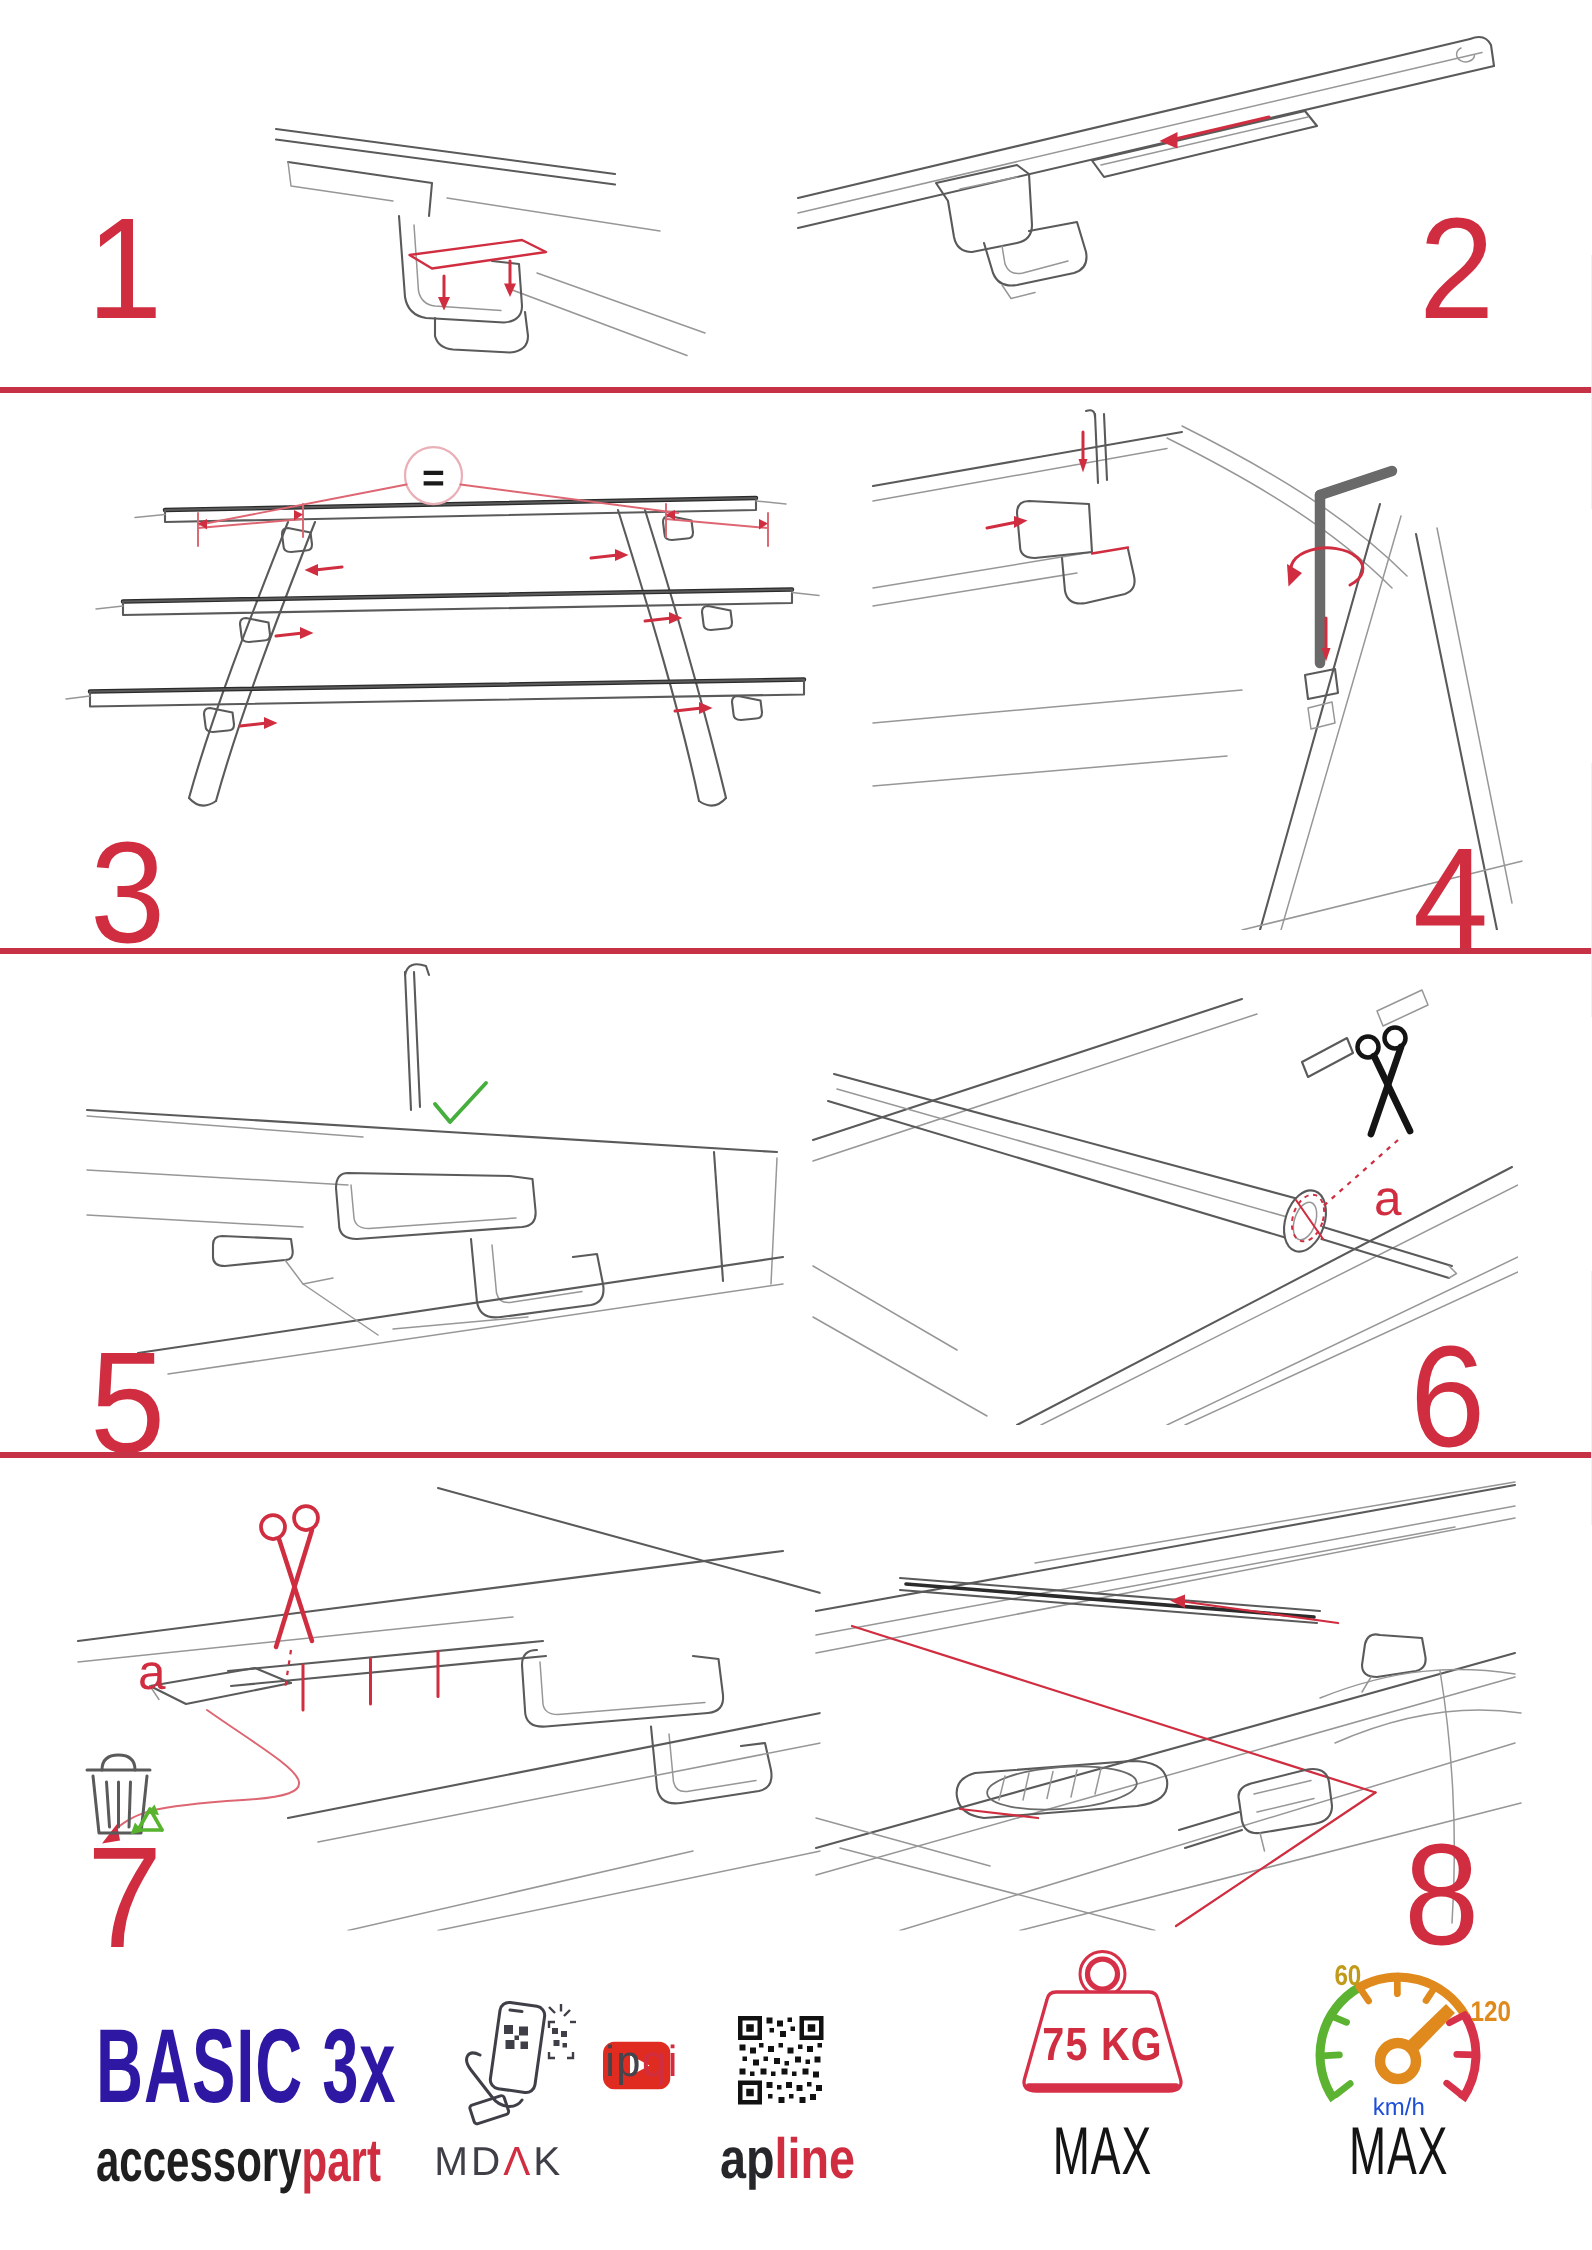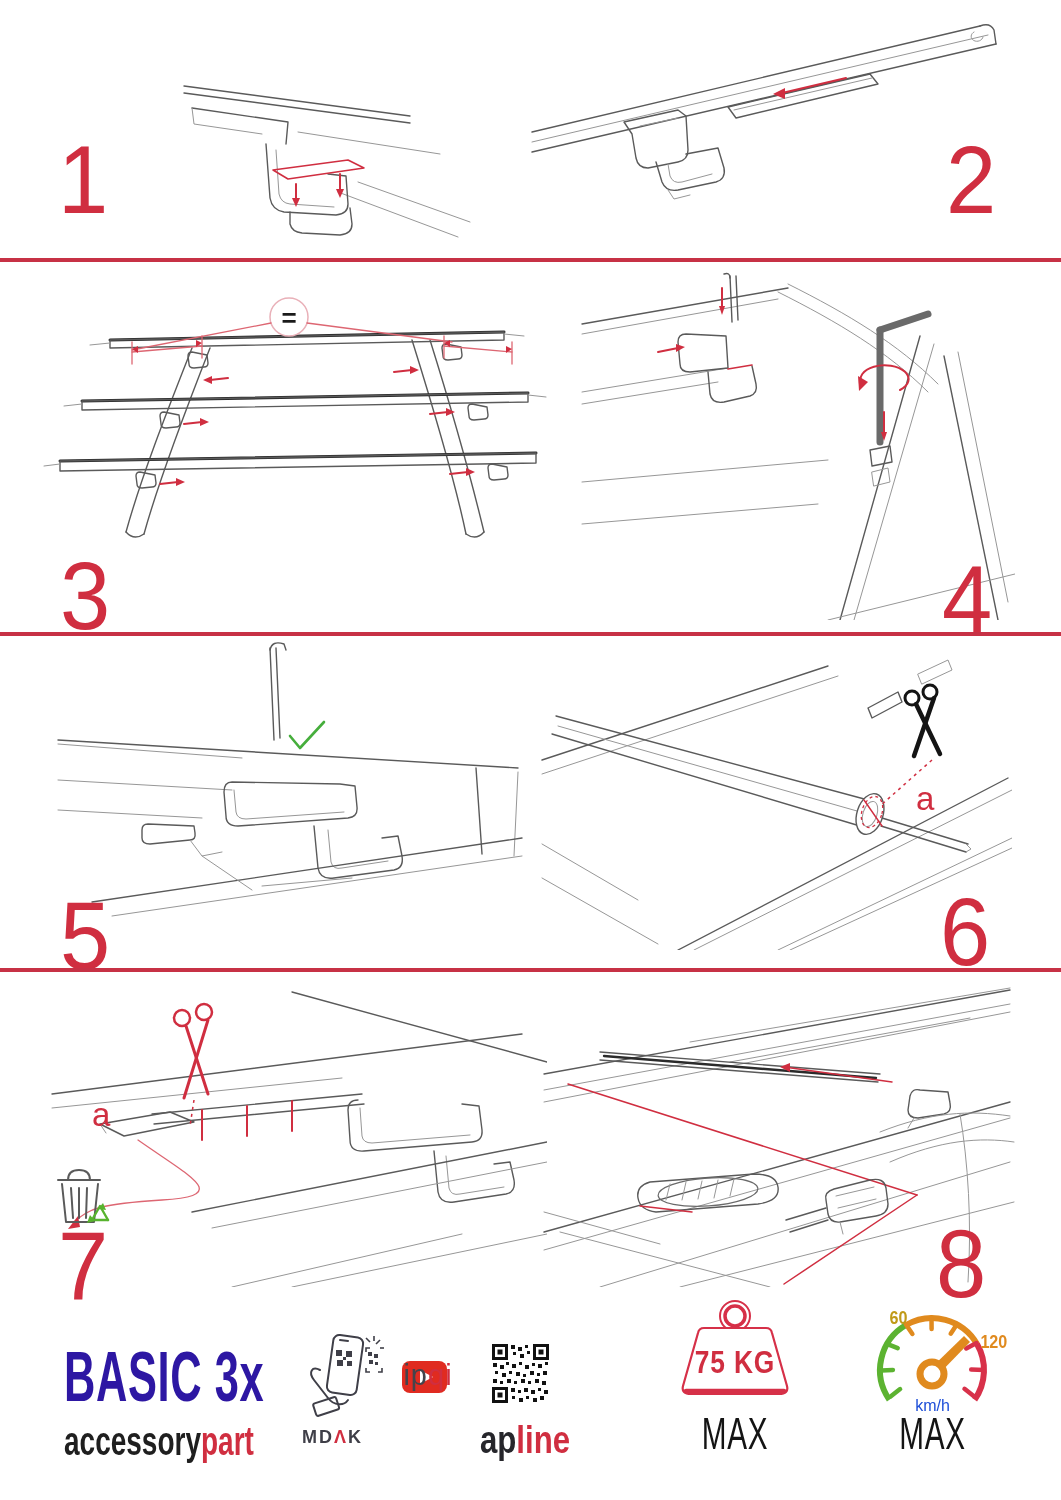--- a/index.html
+++ b/index.html
@@ -40,21 +40,21 @@
     color:#2d17a3; line-height:1; letter-spacing:1px; white-space:nowrap;
     transform:scaleX(.62); transform-origin:0 0;
   }
   .brand-logo {
     position:absolute; left:64px; top:1421px; font-size:40px; font-weight:600;
     line-height:1; white-space:nowrap; transform:scaleX(.70); transform-origin:0 0;
   }
   .brand-black { color:#1f1f1f; } .brand-red { color:#d02e40; }
 
   .partner-label { position:absolute; line-height:1; white-space:nowrap; text-align:center; }
-  .mdak  { left:280px; top:1428px; width:105px; font-size:18px; font-weight:700; letter-spacing:2px; color:#3f3f48; }
+  .mdak  { left:280px; top:1428px; width:105px; font-size:27px; font-weight:400; letter-spacing:2px; color:#3f3f48; }
   .ipqi  { left:393px; top:1361px; width:70px;  font-size:29px; font-weight:500; letter-spacing:1px; color:#44444c; }
   .apline{ left:470px; top:1421px; width:110px; font-size:38px; font-weight:600; color:#26262b;
            transform:scaleX(.82); transform-origin:50% 0; }
   .accent-red { color:#d02e40; }
 
   .load-value {
     position:absolute; left:664px; top:1347px; width:142px; text-align:center;
     font-size:31px; font-weight:700; color:#d02e40; line-height:1;
     transform:scaleX(.85); transform-origin:50% 0; letter-spacing:1px;
   }

